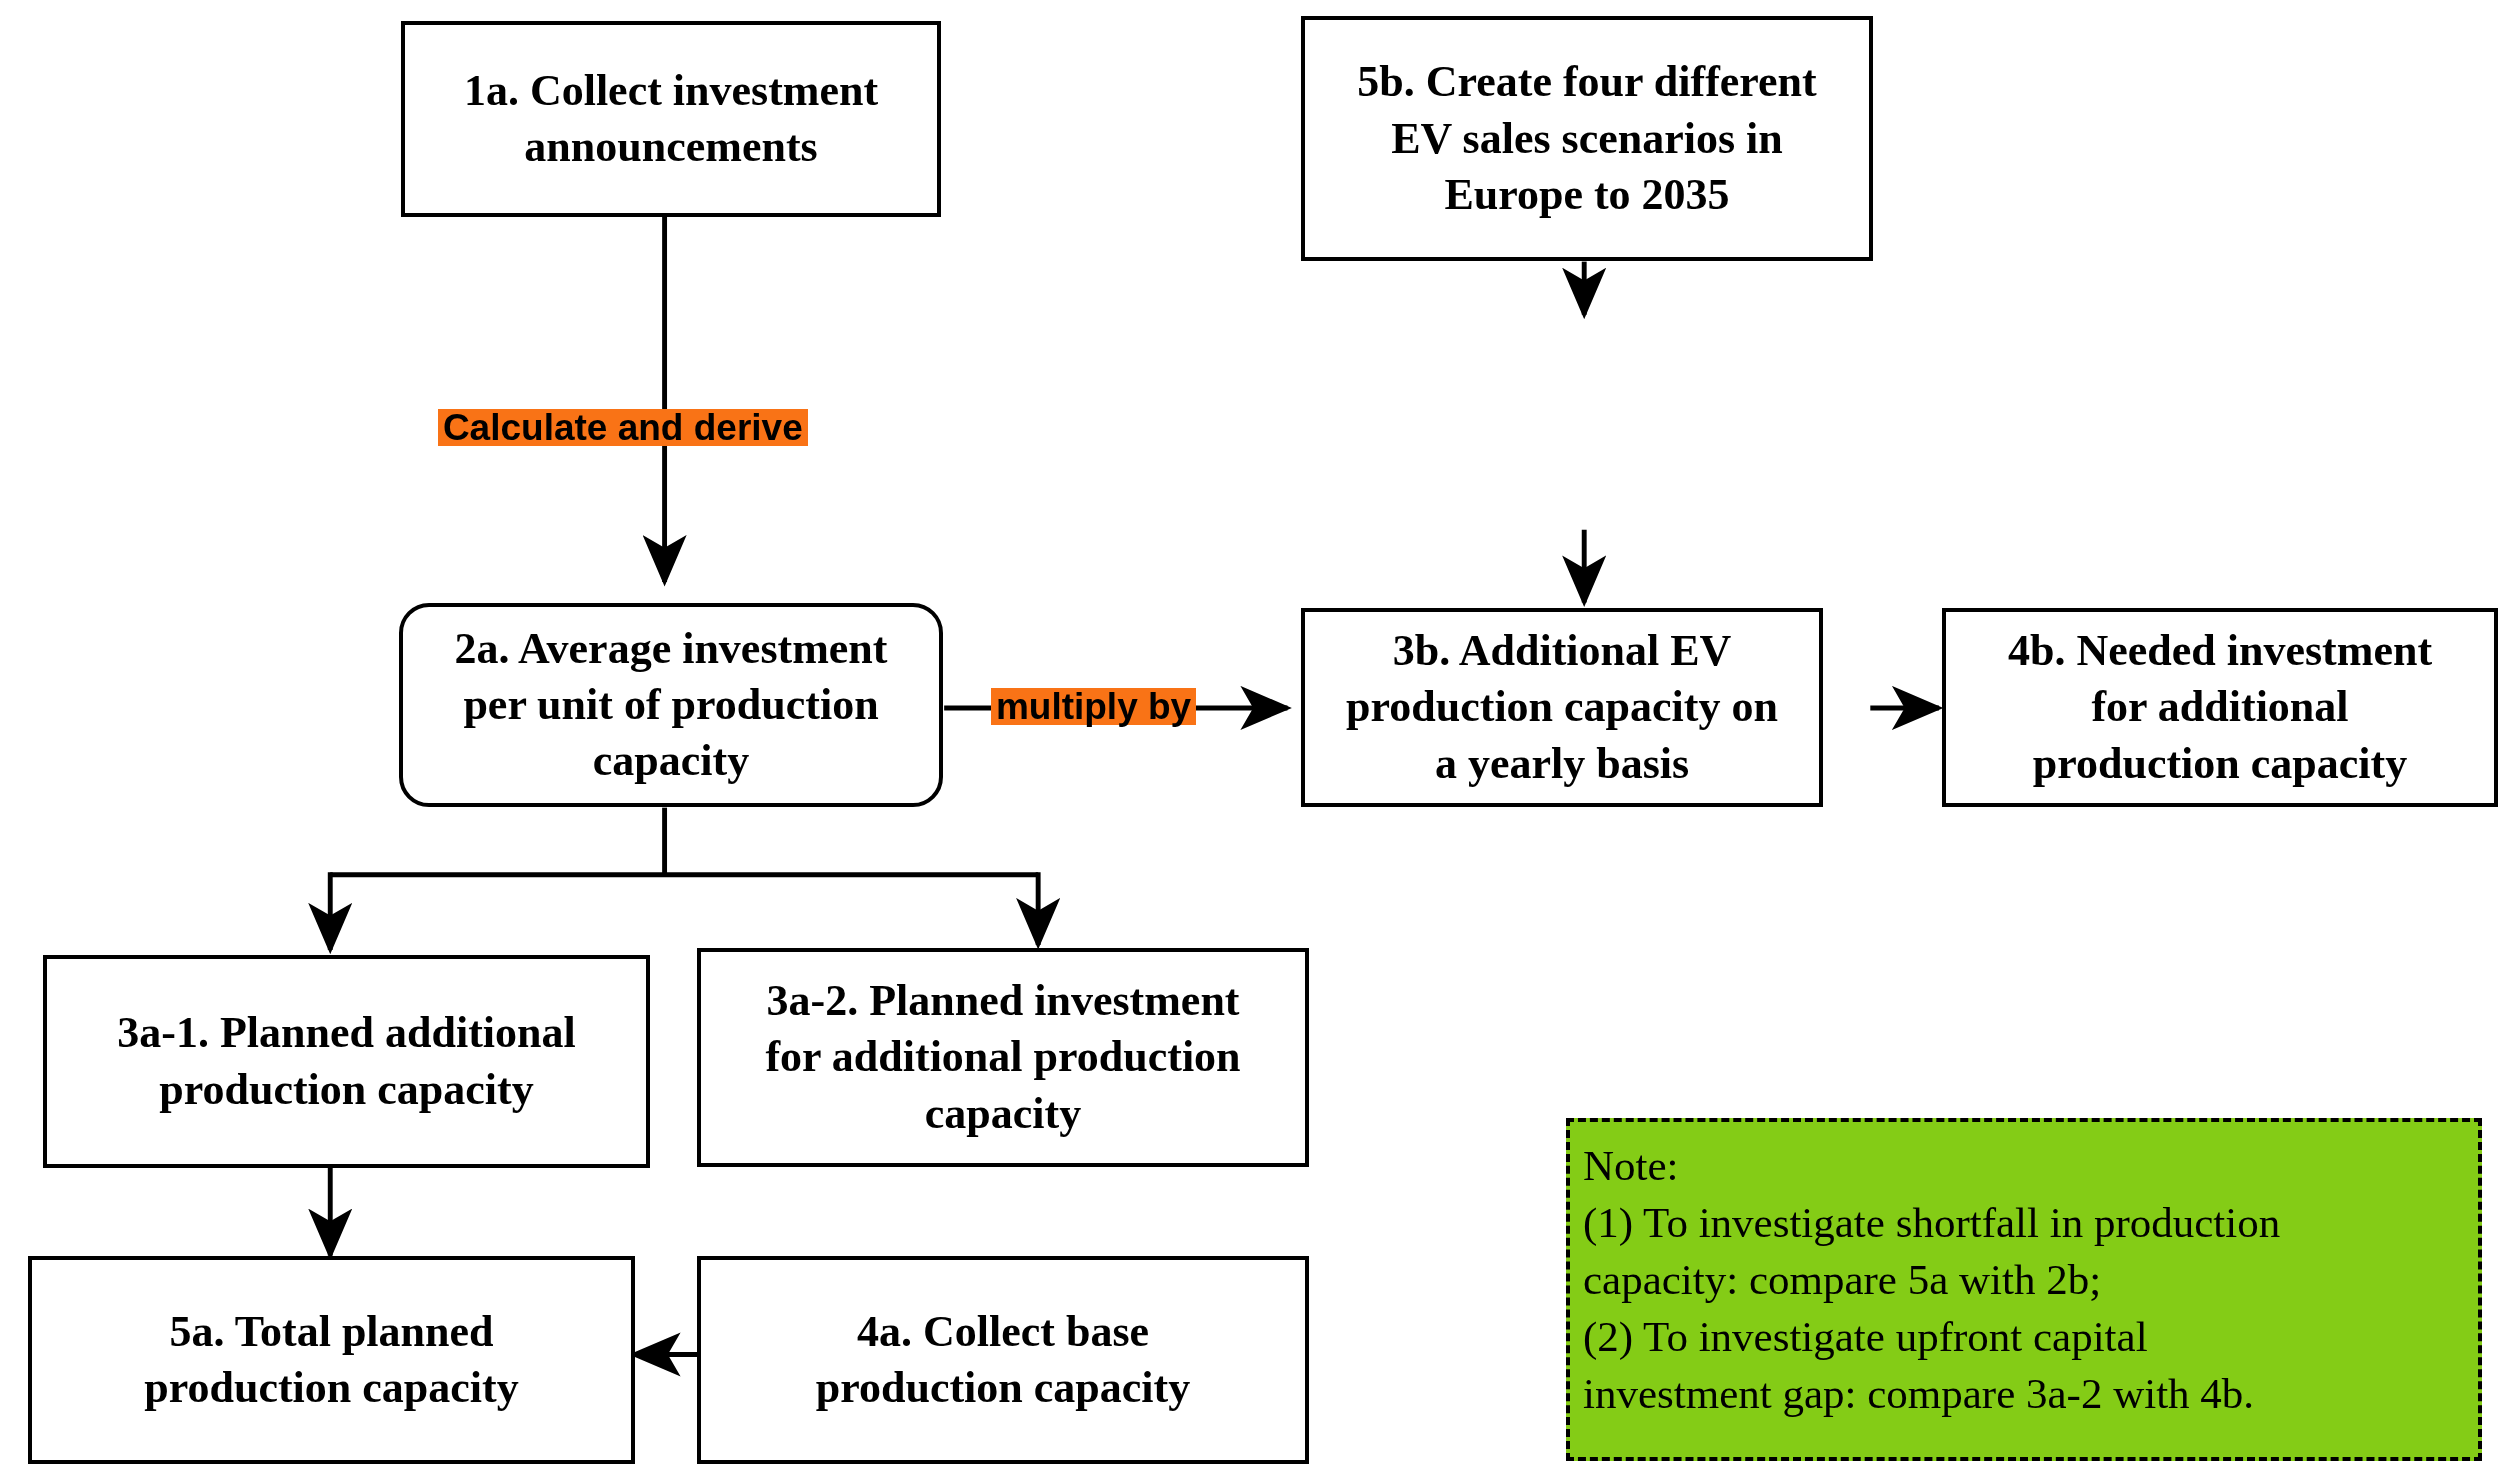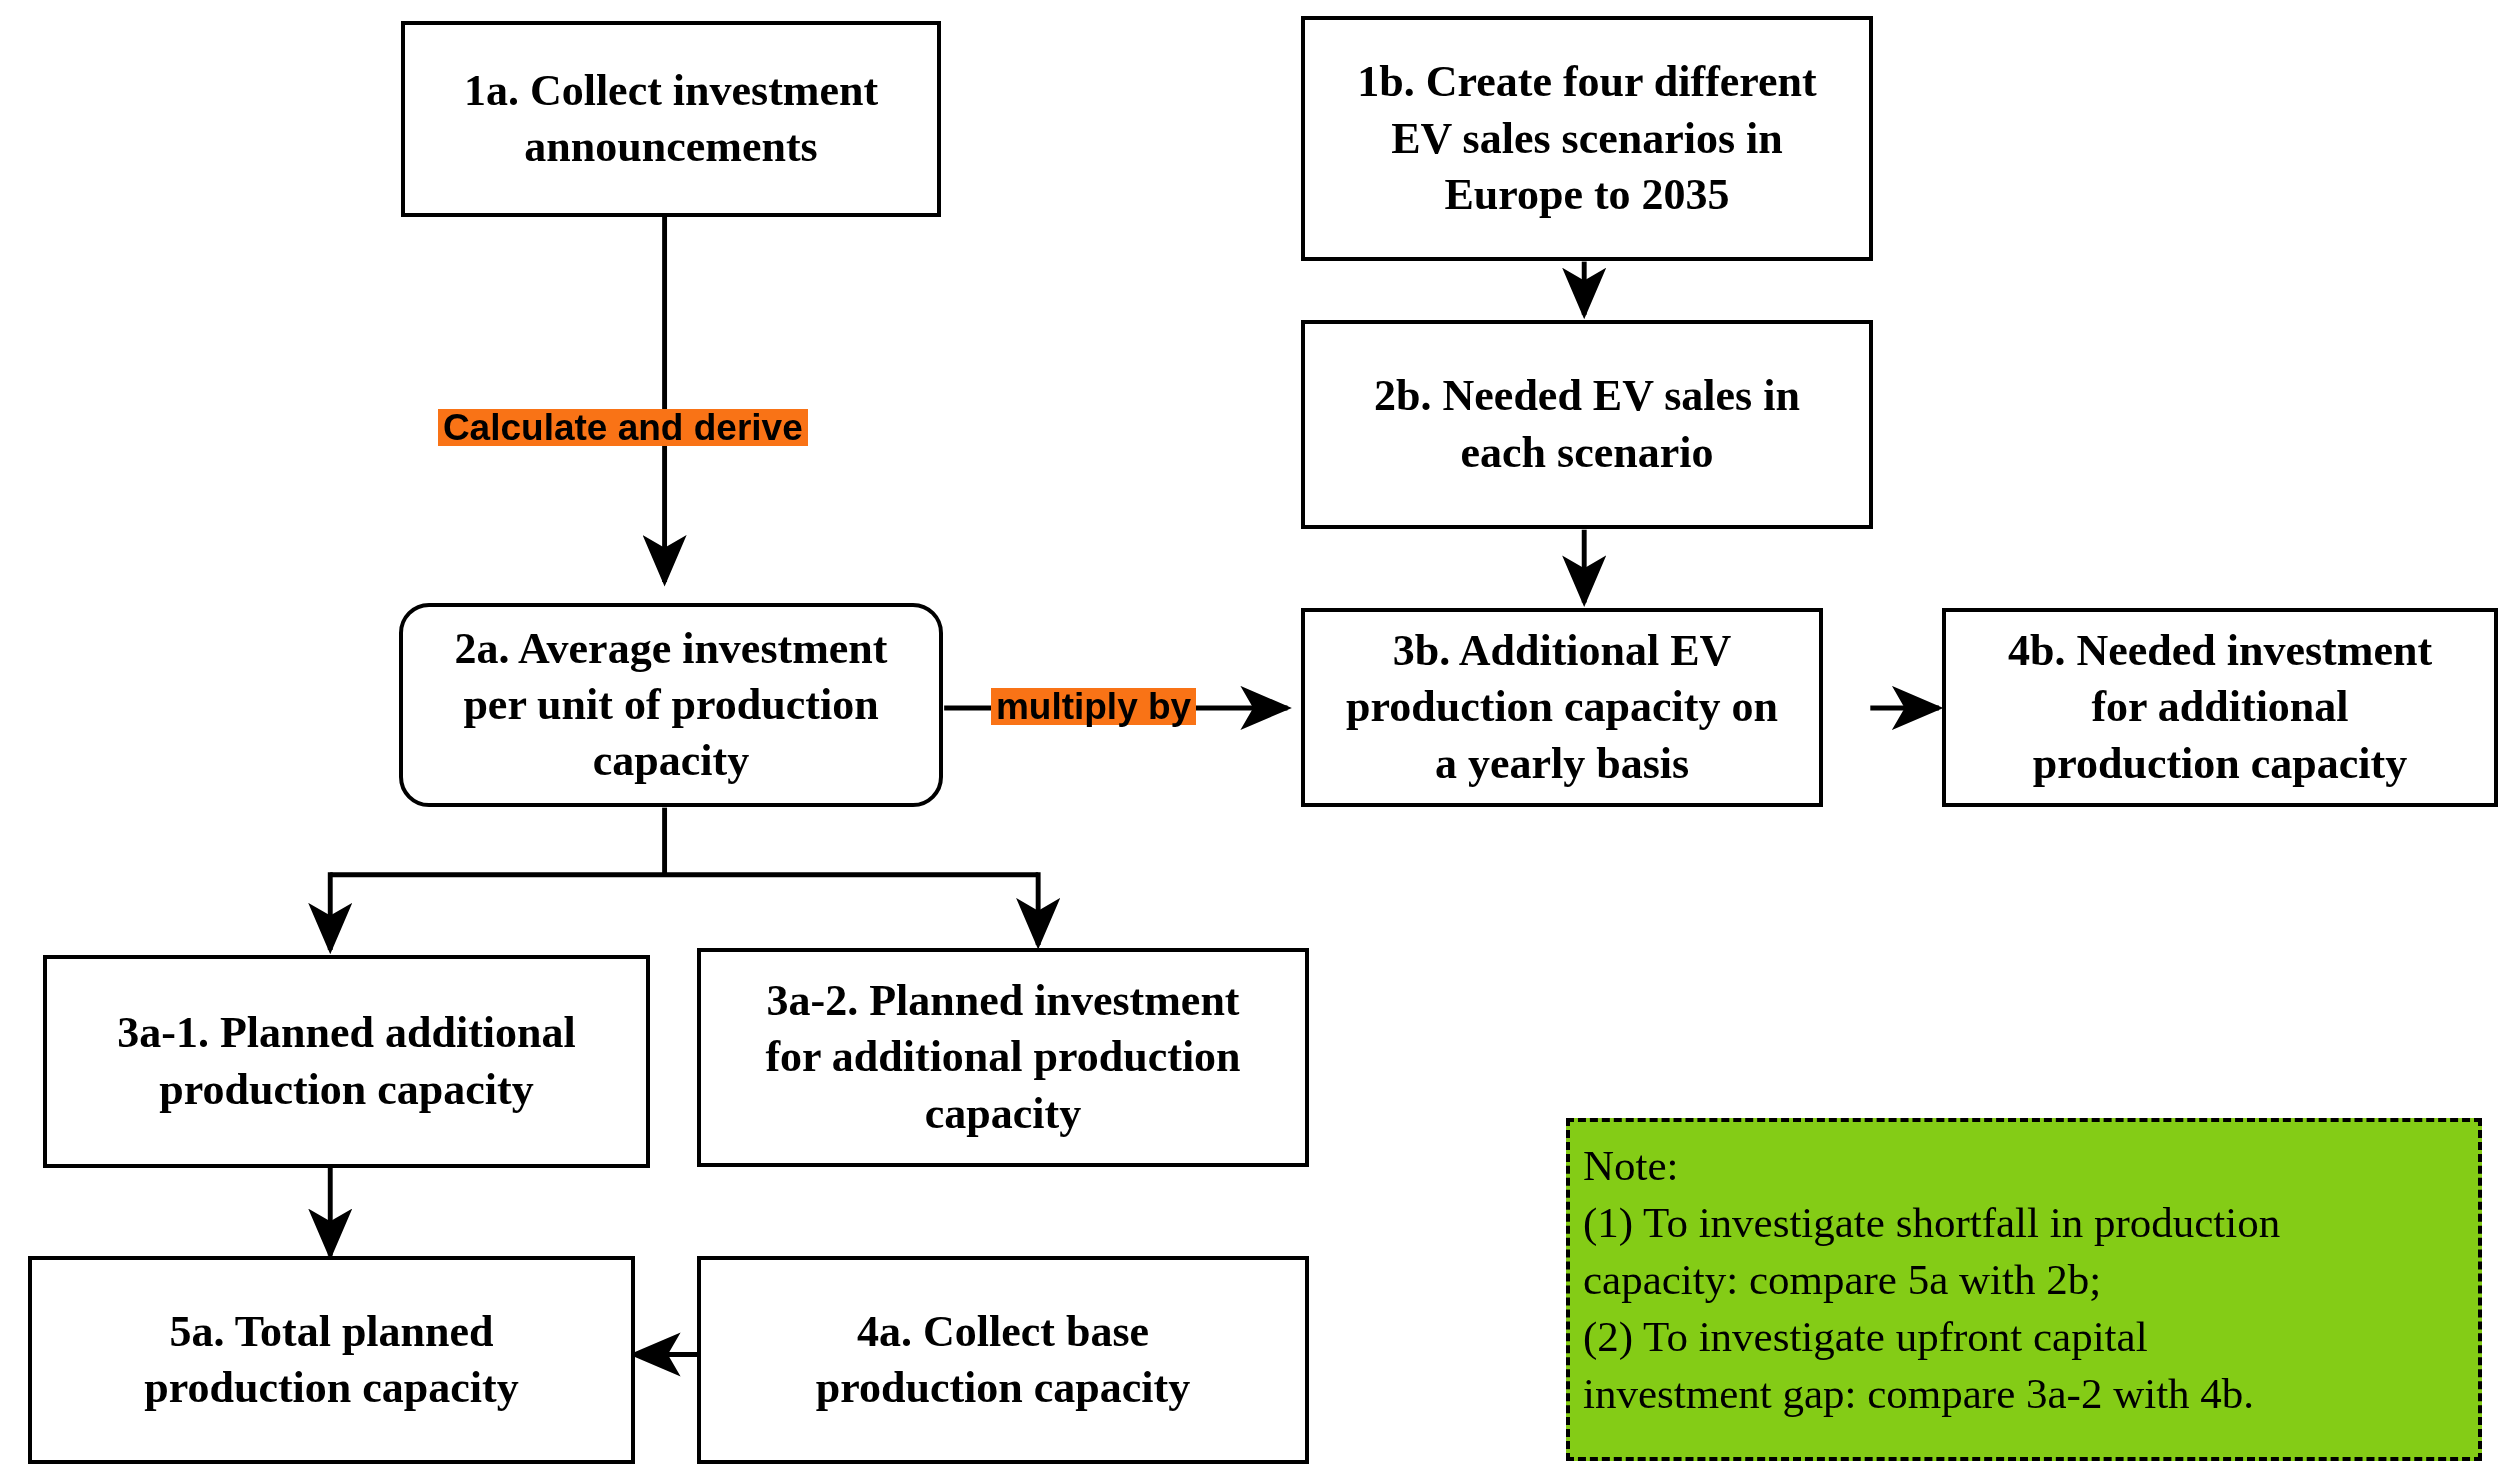--- a/index.html
+++ b/index.html
@@ -109,29 +109,25 @@
 
     <line x1="853" y1="1657" x2="775" y2="1657" stroke="#000000" stroke-width="6" marker-end="url(#arrowhead)"></line>
   </svg>
 
   <div class="node" style="left:401px; top:21px; width:540px; height:196px;">
     <span class="node-text">1a. Collect investment
 announcements</span>
   </div>
 
   <div class="node" style="left:1301px; top:16.4px; width:572px; height:245px;">
-    <span class="node-text">1b. Create four different
+    <span class="node-text">5b. Create four different
 EV sales scenarios in
 Europe to 2035</span>
   </div>
 
-  <div class="node" style="left:1301px; top:320px; width:572px; height:209px;">
-    <span class="node-text">2b. Needed EV sales in
-each scenario</span>
-  </div>
 
   <div class="node" style="left:399px; top:603px; width:544px; height:204px;border-radius:30px;">
     <span class="node-text">2a. Average investment
 per unit of production
 capacity</span>
   </div>
 
   <div class="node" style="left:1301px; top:608px; width:522px; height:199px;">
     <span class="node-text">3b. Additional EV
 production capacity on

